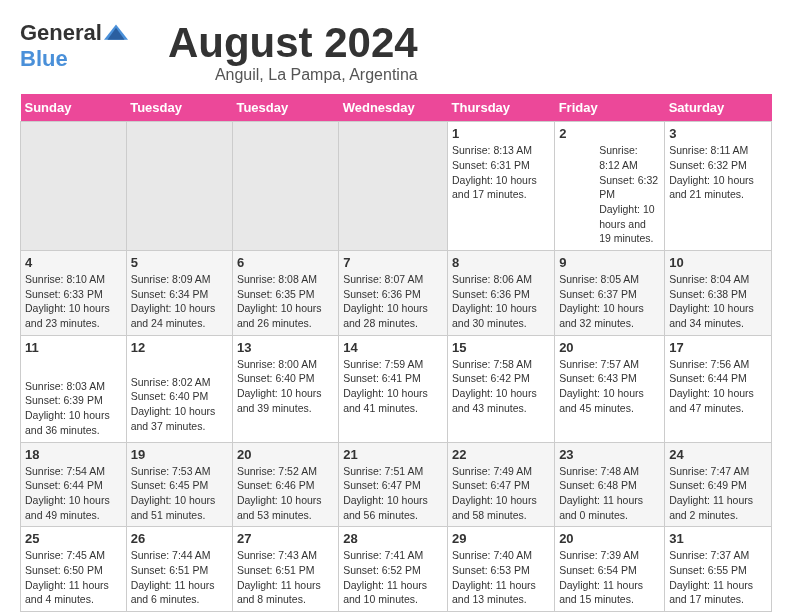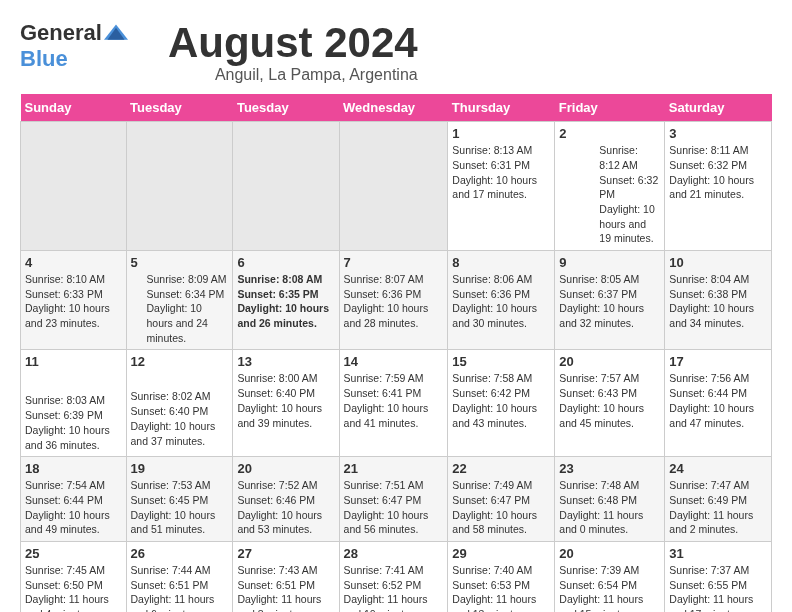--- a/index.html
+++ b/index.html
@@ -157,27 +157,27 @@
       </tr>
       <tr>
         <td>
           <div class="day-num">4</div>
           <div class="day-detail" style="white-space: pre-line;">Sunrise: 8:10 AM
 Sunset: 6:33 PM
 Daylight: 10 hours and 23 minutes.</div>
         </td>
         <td>
           <div class="day-num">5</div>
-          <div class="day-detail" style="white-space: pre-line; margin-left: 16px;">Sunrise: 8:09 AM
+          <div class="day-detail" style="white-space: pre-line;">Sunrise: 8:09 AM
 Sunset: 6:34 PM
 Daylight: 10 hours and 24 minutes.</div>
         </td>
         <td>
           <div class="day-num">6</div>
-          <div class="day-detail" style="white-space: pre-line; font-weight: bold;">Sunrise: 8:08 AM
+          <div class="day-detail" style="white-space: pre-line;">Sunrise: 8:08 AM
 Sunset: 6:35 PM
 Daylight: 10 hours and 26 minutes.</div>
         </td>
         <td>
           <div class="day-num">7</div>
           <div class="day-detail" style="white-space: pre-line;">Sunrise: 8:07 AM
 Sunset: 6:36 PM
 Daylight: 10 hours and 28 minutes.</div>
         </td>
         <td>

